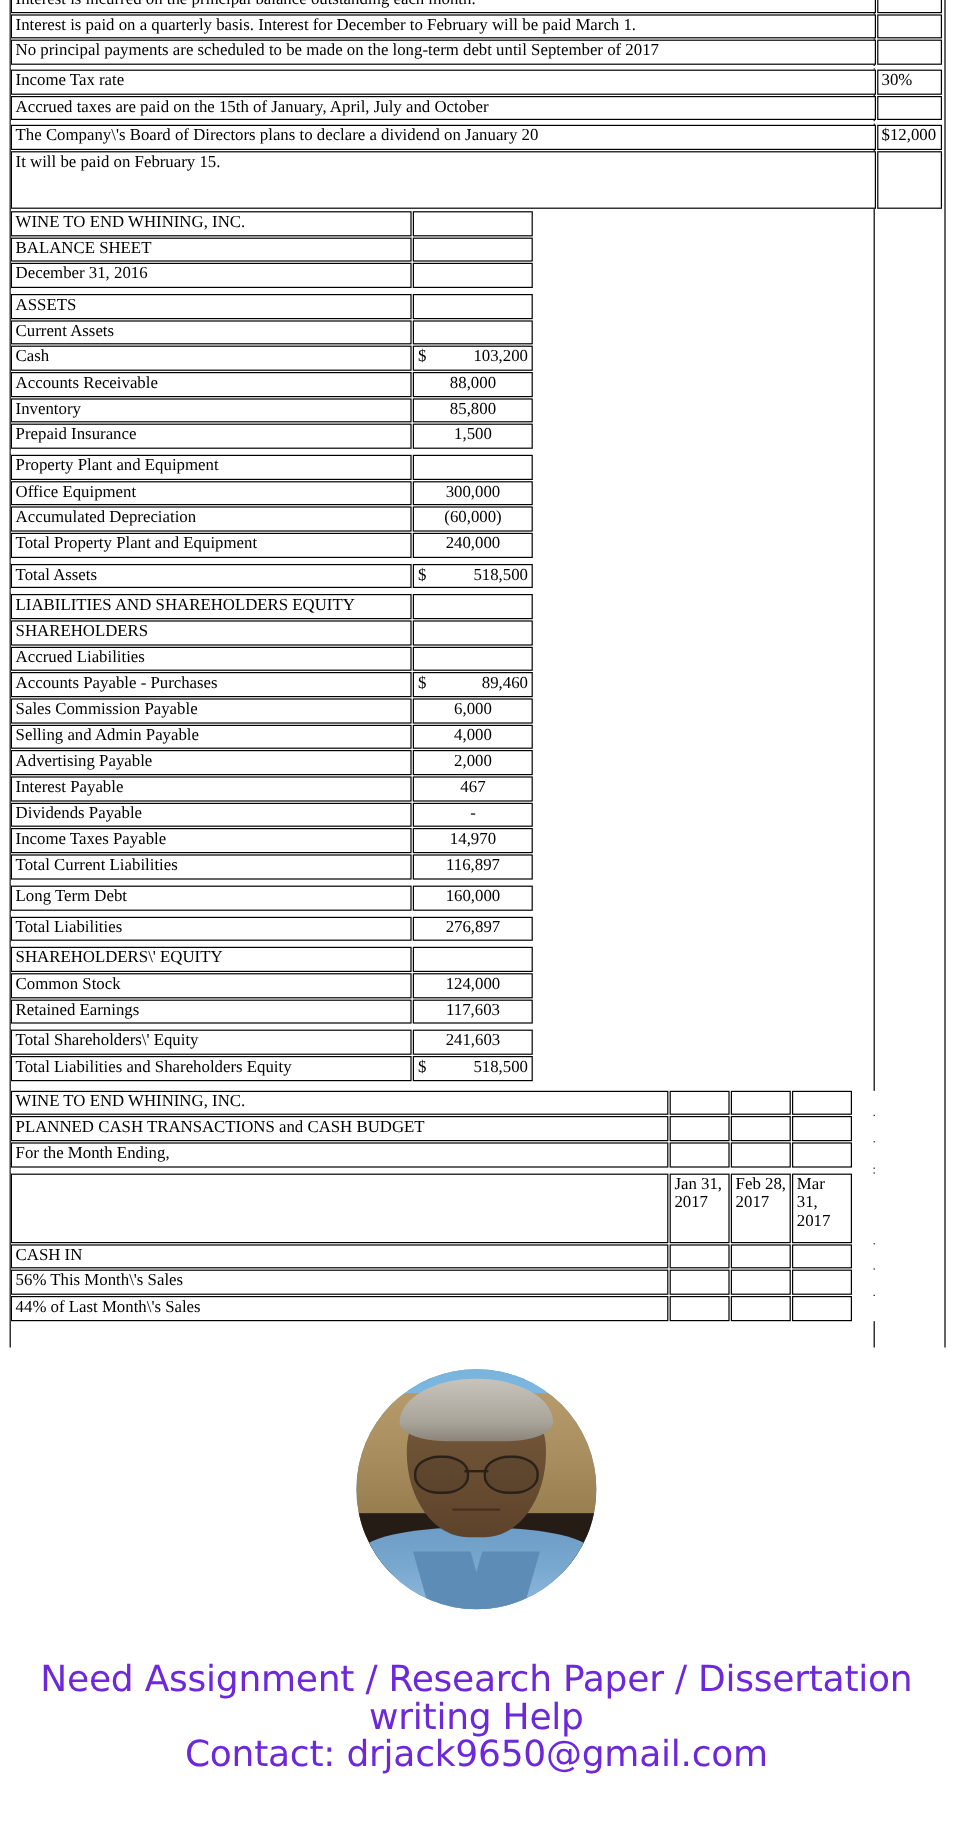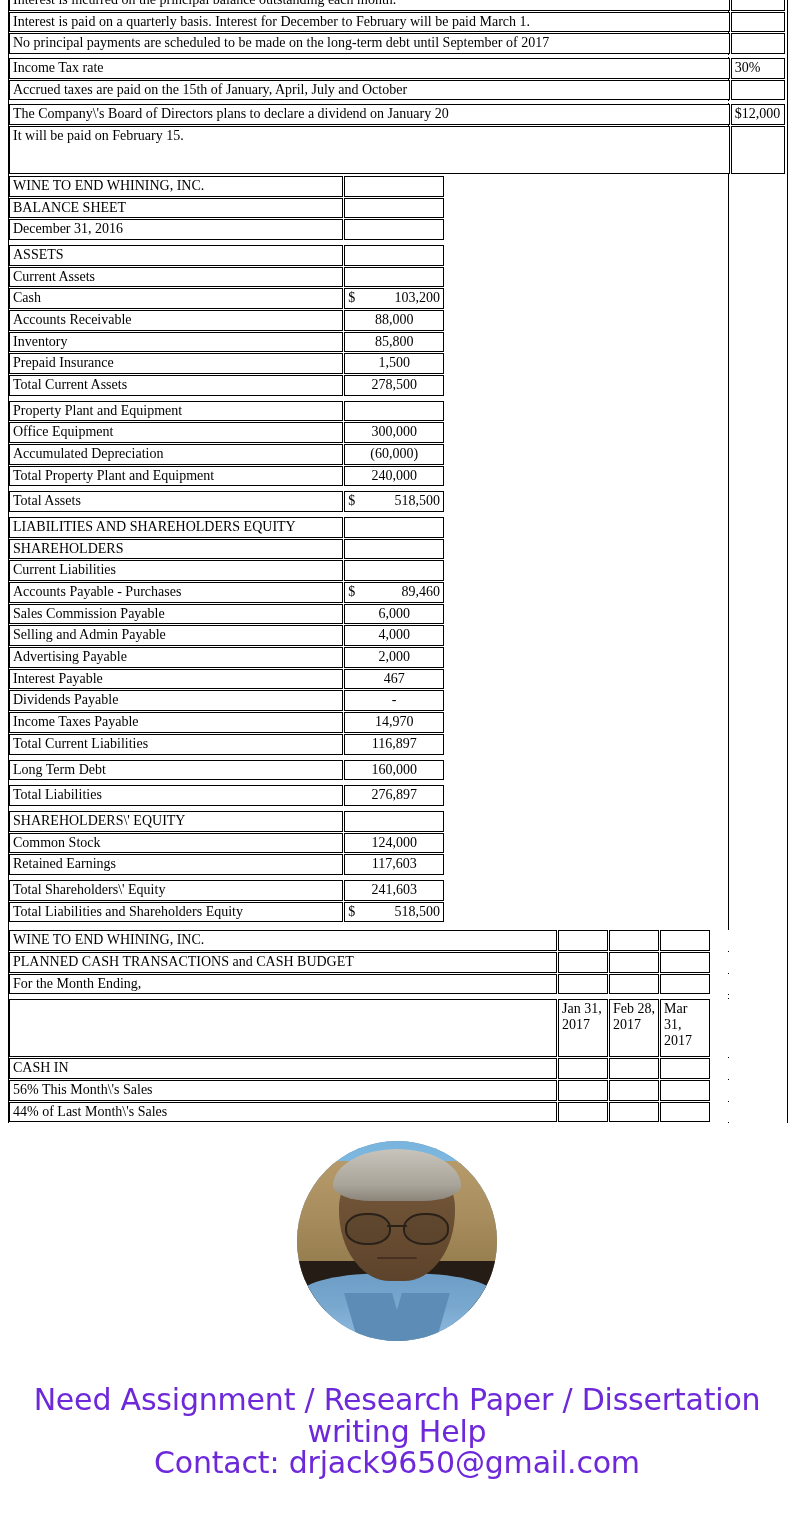--- a/index.html
+++ b/index.html
@@ -289,24 +289,20 @@
             <td class="c-amt num">88,000</td>
           </tr>
           <tr>
             <td class="c-label">Inventory</td>
             <td class="c-amt num">85,800</td>
           </tr>
           <tr>
             <td class="c-label">Prepaid Insurance</td>
             <td class="c-amt num">1,500</td>
           </tr>
-          <tr>
-            <td class="c-label">Total Current Assets</td>
-            <td class="c-amt num">278,500</td>
-          </tr>
           <tr class="gap">
               <td colspan="2"></td>
             </tr>
 
           <tr>
             <td class="c-label">Property Plant and Equipment</td>
             <td class="c-amt"></td>
           </tr>
           <tr>
             <td class="c-label">Office Equipment</td>
@@ -334,21 +330,21 @@
 
           <tr>
             <td class="c-label" style="width:auto;margin-left:44px;">LIABILITIES AND SHAREHOLDERS EQUITY</td>
             <td class="c-amt blank"></td>
           </tr>
           <tr>
             <td class="c-label">SHAREHOLDERS</td>
             <td class="c-amt blank"></td>
           </tr>
           <tr>
-            <td class="c-label">Current Liabilities</td>
+            <td class="c-label">Accrued Liabilities</td>
             <td class="c-amt"></td>
           </tr>
           <tr>
             <td class="c-label">Accounts Payable - Purchases</td>
             <td class="c-amt money"><span class="sym">$</span><span>89,460</span></td>
           </tr>
           <tr>
             <td class="c-label">Sales Commission Payable</td>
             <td class="c-amt num">6,000</td>
           </tr>

